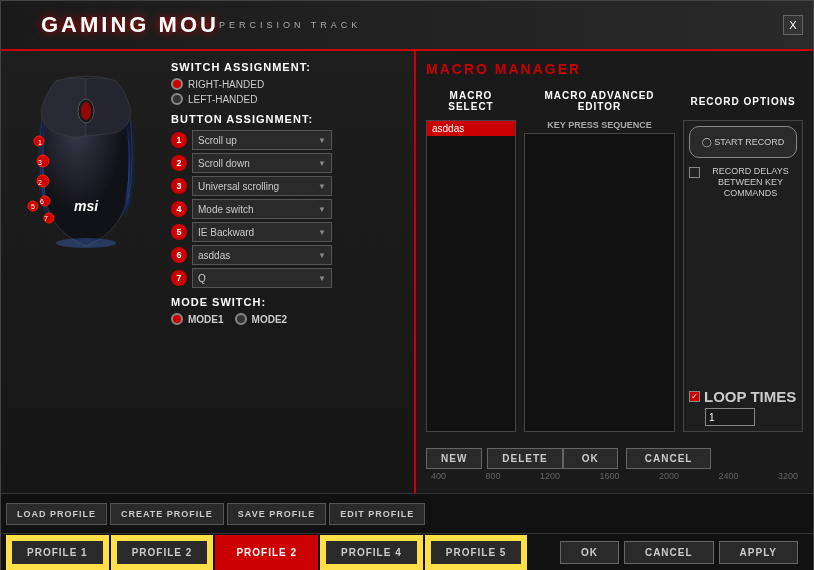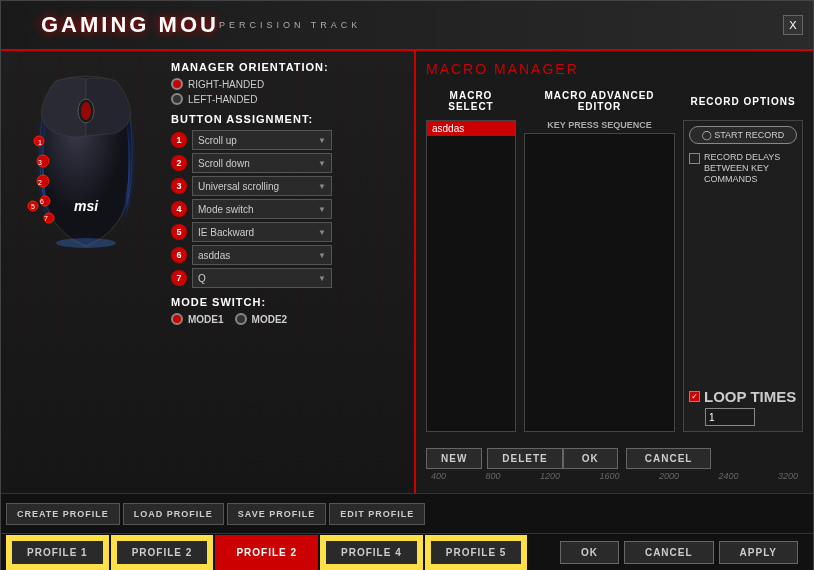--- a/index.html
+++ b/index.html
@@ -135,21 +135,21 @@
       font-size: 8px;
     }
     .mode-radio-group {
       display: flex;
       gap: 11px;
       font-weight: bold;
     }
     .macro-title {
       color: #c00;
       font-size: 14px;
-      font-weight: normal;
+      font-weight: bold;
       letter-spacing: 2px;
       margin-bottom: 10px;
     }
     .macro-col {
       display: flex;
       flex-direction: column;
     }
     .col-header {
       color: #fff;
       font-size: 10px;
@@ -188,29 +188,30 @@
       background: #111;
       border: 1px solid #444;
     }
     .start-record-btn {
       width: 100%;
       background: #2a2a2a;
       border: 1px solid #888;
       border-radius: 10px;
       color: #ccc;
       font-size: 9px;
-      padding: 3px 5px;
+      padding: 10px 5px;
       text-align: center;
       cursor: pointer;
       margin-bottom: 8px;
     }
     .checkbox-row {
       display: flex;
       align-items: flex-start;
       gap: 4px;
+      text-align: center;
     }
     .checkbox-square {
       width: 11px;
       height: 11px;
       border: 1px solid #888;
       background: #222;
       flex-shrink: 0;
       margin-top: 1px;
     }
     .checkbox-label {
@@ -337,21 +338,20 @@
       cursor: pointer;
       letter-spacing: 1px;
     }
     .timeline-labels {
       display: flex;
       justify-content: space-between;
       width: 100%;
       font-size: 9px;
       color: #666;
       padding: 2px 5px;
-      font-style: italic;
     }
     .grid-bg {
       position: absolute;
       top: 0;
       left: 0;
       width: 100%;
       height: 100%;
       background-image: 
         repeating-linear-gradient(0deg, transparent, transparent 19px, rgba(60,0,0,0.2) 20px),
         repeating-linear-gradient(90deg, transparent, transparent 19px, rgba(60,0,0,0.2) 20px);
@@ -438,21 +438,21 @@
               <text x="22" y="148" font-size="7" fill="#fff" text-anchor="middle">5</text>
 
               <text x="75" y="150" font-size="14" fill="#fff" font-style="italic" font-weight="bold" text-anchor="middle">msi</text>
 
               <ellipse cx="75" cy="182" rx="30" ry="5" fill="#4488ff" opacity="0.3"></ellipse>
             </svg>
           </div>
 
           <div style="flex:1;">
 
-            <div class="section-title">MANAGER ORIENTATION:</div>
+            <div class="section-title">SWITCH ASSIGNMENT:</div>
             <div class="radio-group">
               <div class="radio-item">
                 <div class="radio-circle"></div>
                 <span>RIGHT-HANDED</span>
               </div>
               <div class="radio-item">
                 <div class="radio-circle inactive"></div>
                 <span>LEFT-HANDED</span>
               </div>
             </div>
@@ -590,22 +590,22 @@
           <span>1600</span>
           <span>2000</span>
           <span>2400</span>
           <span>3200</span>
         </div>
       </div>
     </div>
   </div>
 
   <div class="bottom-toolbar">
+    <button class="toolbar-btn">LOAD PROFILE</button>
     <button class="toolbar-btn">CREATE PROFILE</button>
-    <button class="toolbar-btn">LOAD PROFILE</button>
     <button class="toolbar-btn">SAVE PROFILE</button>
     <button class="toolbar-btn">EDIT PROFILE</button>
   </div>
 
   <div style="display:flex; height:38px; background:#111; border-top:1px solid #333; align-items:center; padding:0 5px; gap:2px; justify-content:space-between;">
     <div style="display:flex; gap:2px;">
       <div class="profile-tab">PROFILE 1</div>
       <div class="profile-tab">PROFILE 2</div>
       <div class="profile-tab active">PROFILE 2</div>
       <div class="profile-tab">PROFILE 4</div>

